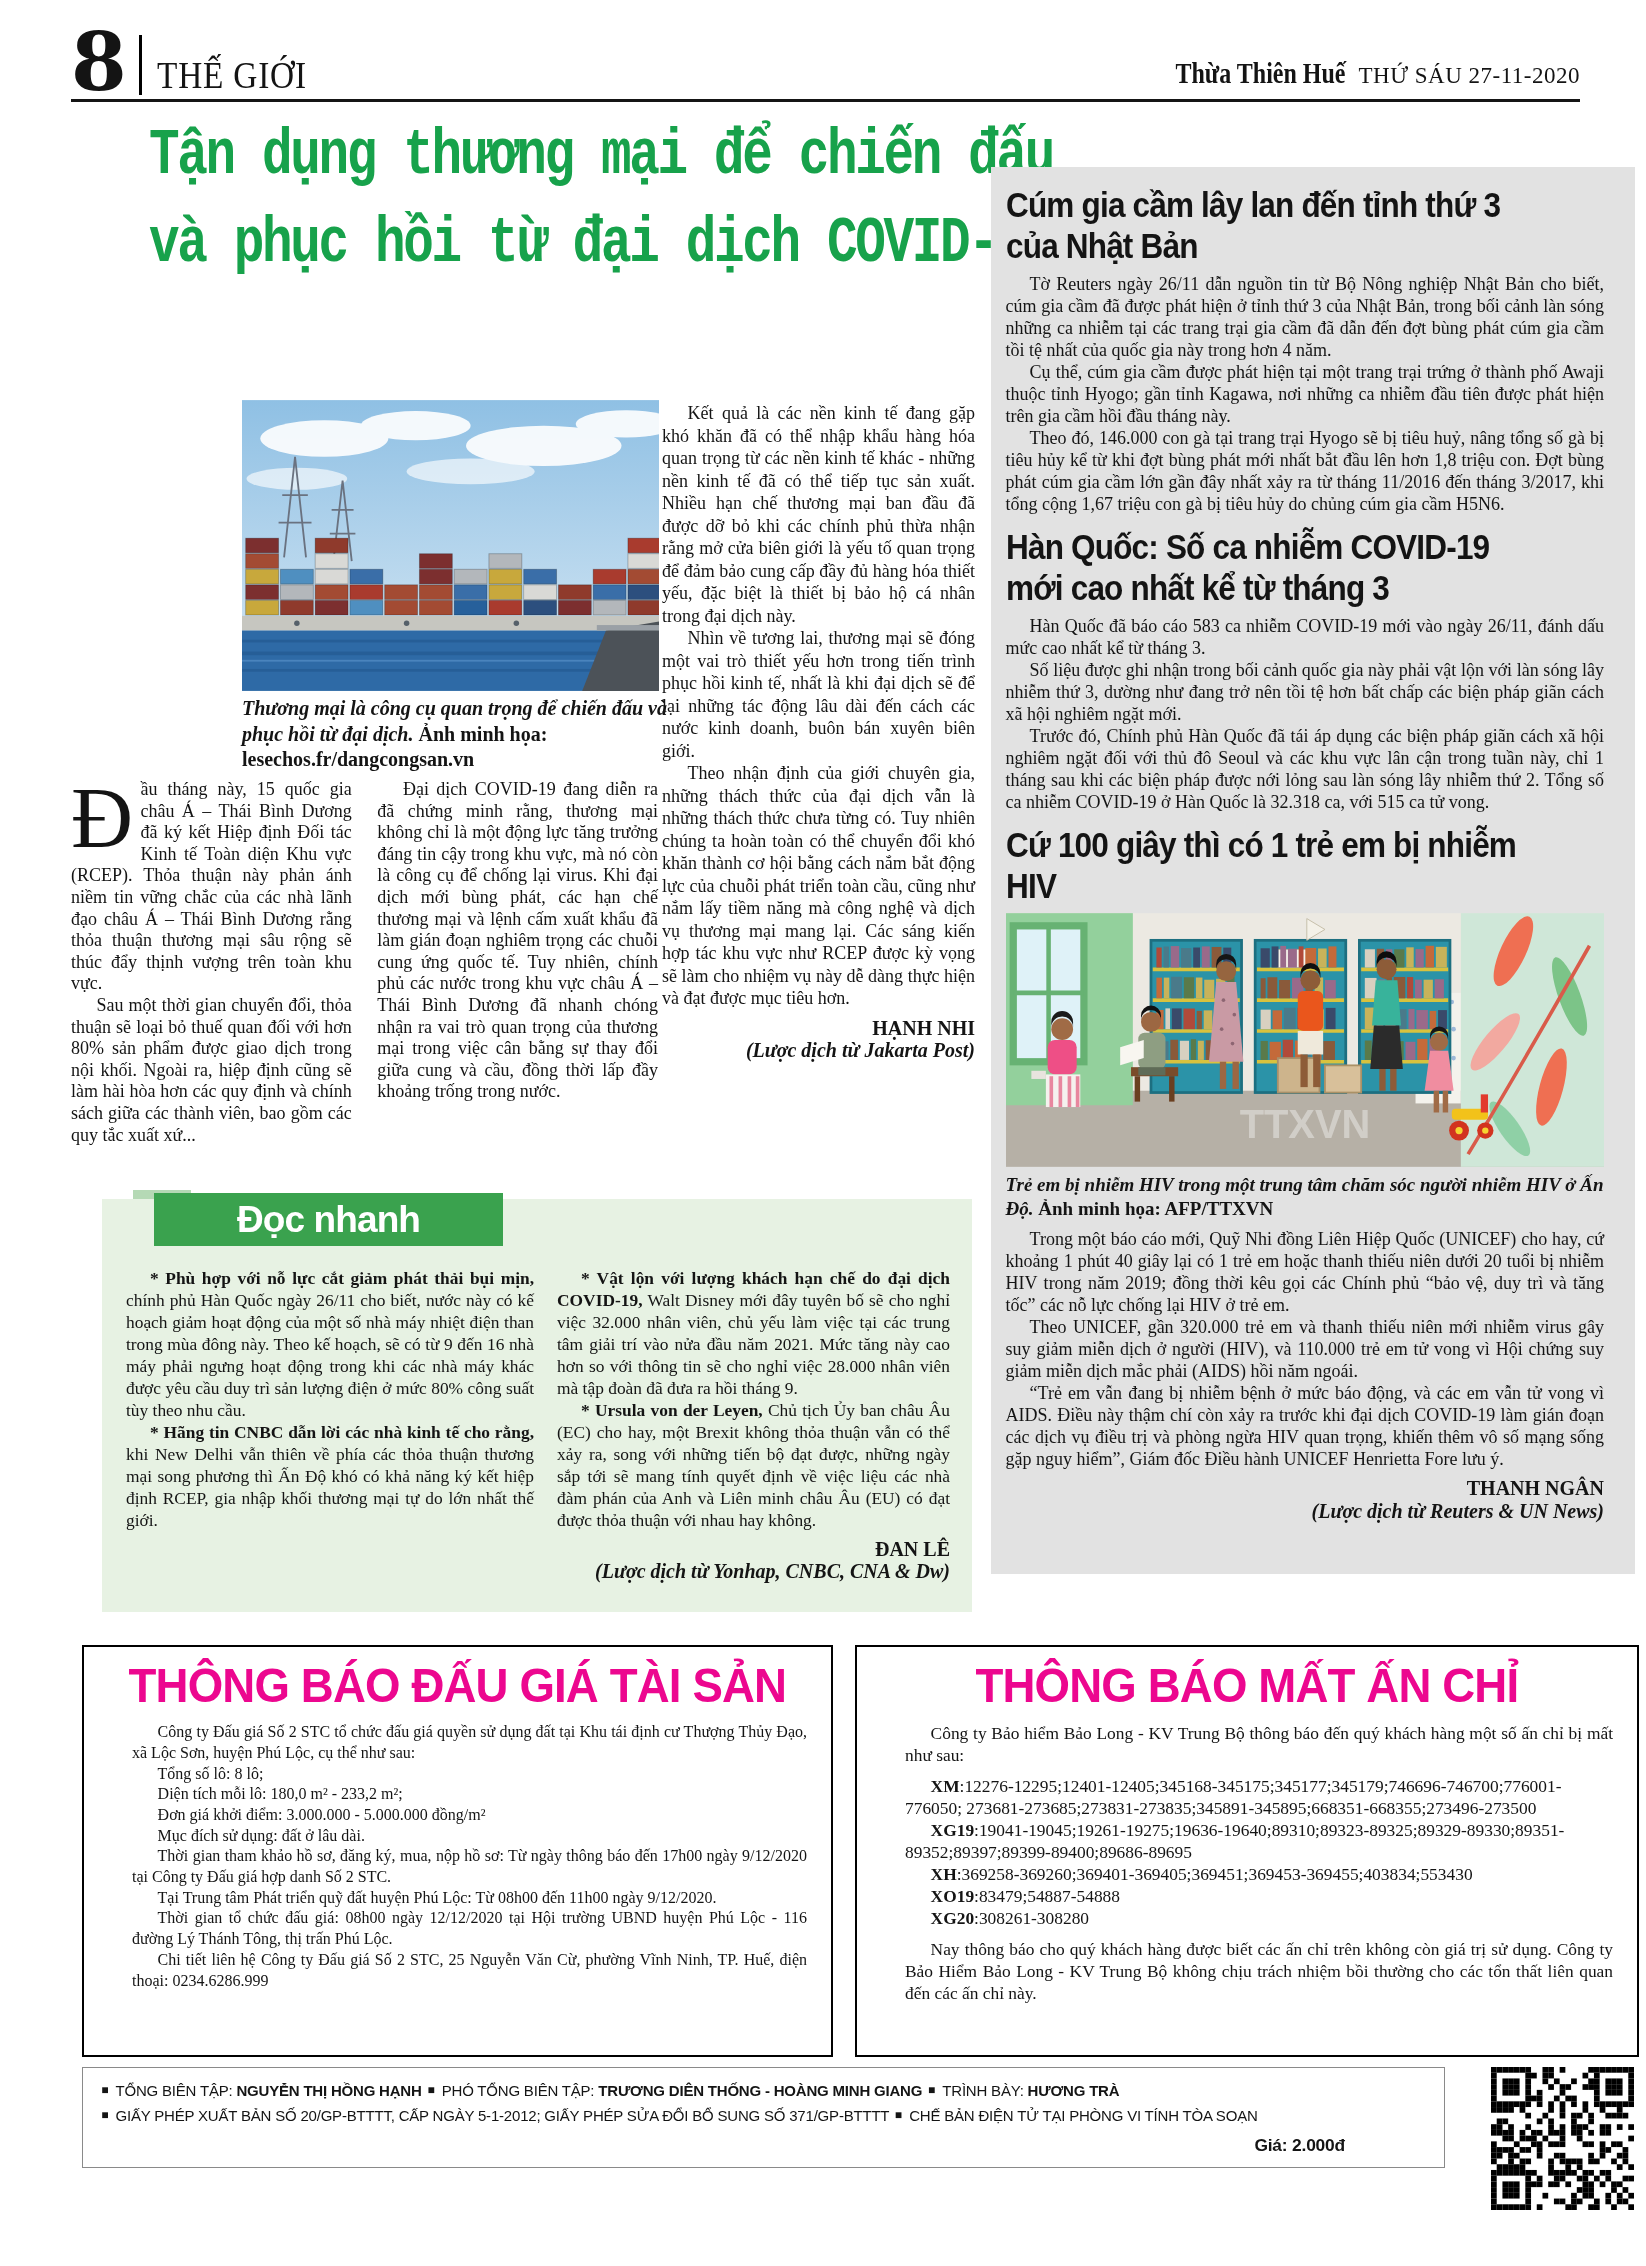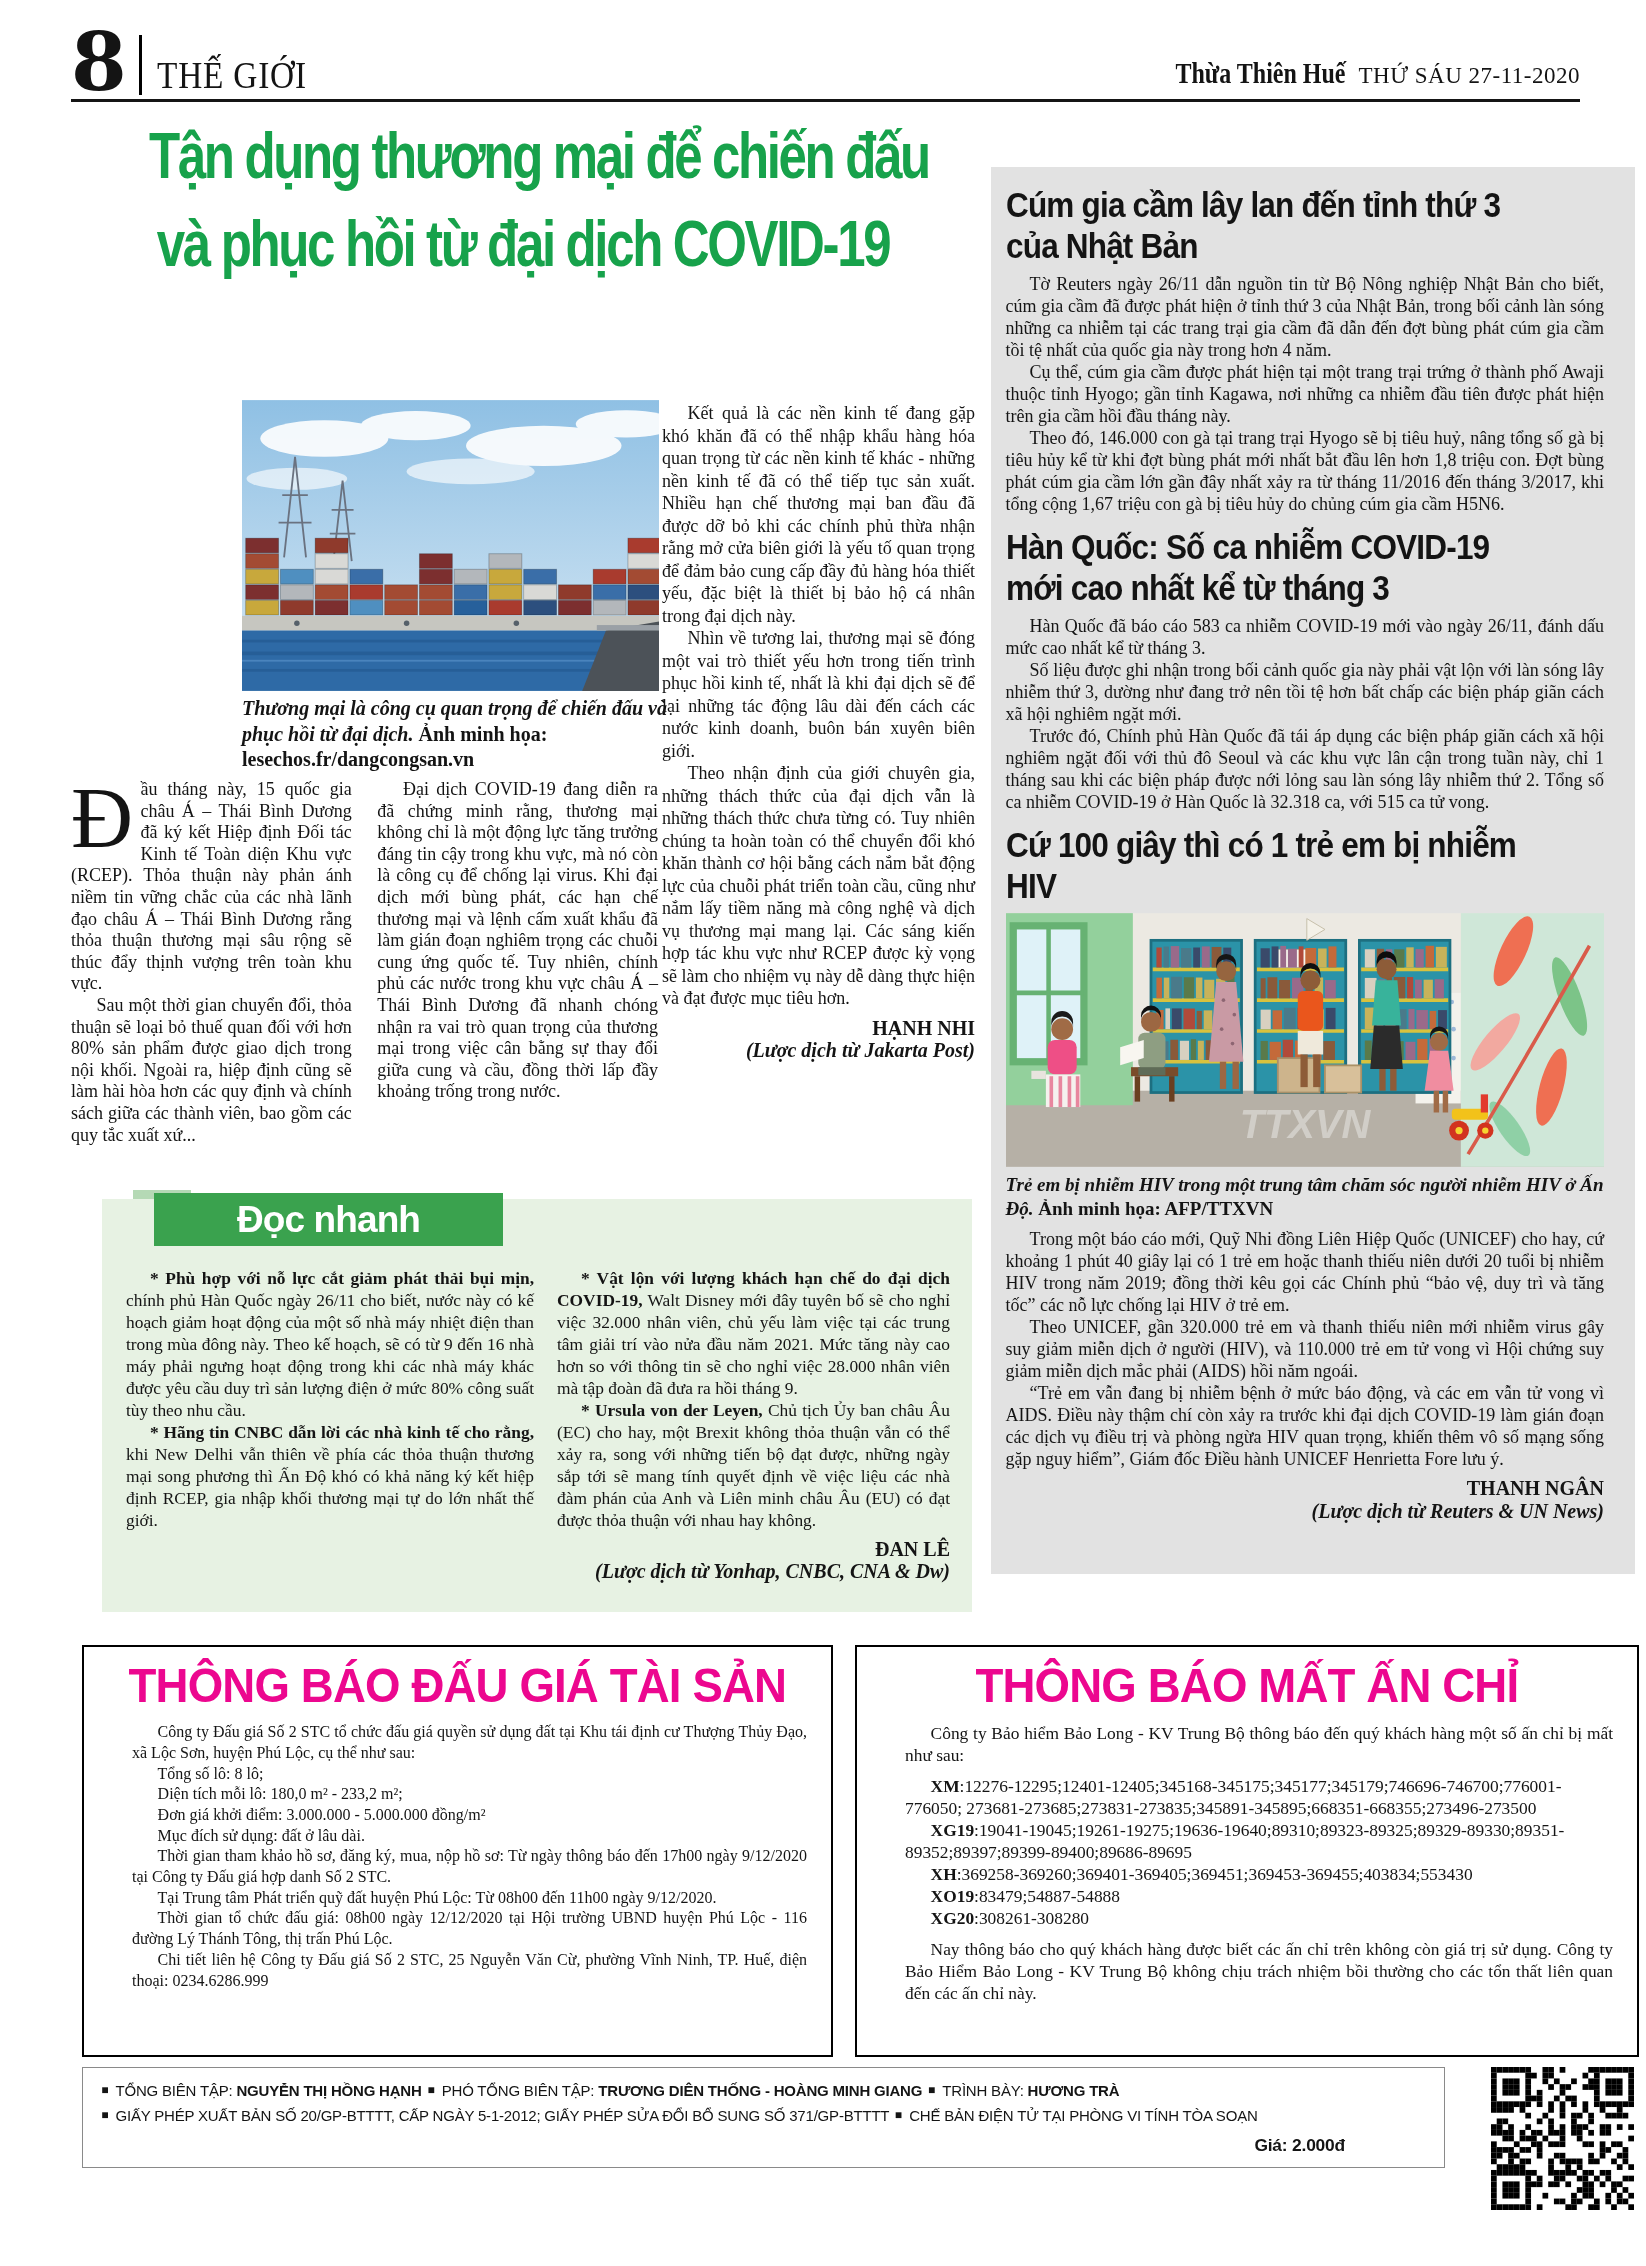--- a/index.html
+++ b/index.html
@@ -11,21 +11,21 @@
   .pagenum{font-family:"DejaVu Serif",serif;font-size:80px;font-weight:700;line-height:69px;}
   .head-sep{width:2.7px;height:60px;background:#000;margin:0 14.6px 1.8px 12.8px;}
   .section-name{font-size:37px;line-height:42px;letter-spacing:0.9px;transform:scaleX(.9);transform-origin:0 100%;}
   .header-right{position:absolute;right:0;bottom:7.3px;display:flex;align-items:baseline;}
   .masthead{font-weight:700;font-size:30px;transform:scaleX(.8);transform-origin:100% 100%;letter-spacing:0;}
   .issue-date{font-size:23px;margin-left:12.8px;letter-spacing:0.5px;}
   .header-rule{position:absolute;left:71px;top:99px;width:1509px;height:2.7px;background:#151515;}
   
   .main-article{position:absolute;left:71px;top:106px;width:905px;height:1091px;}
   .headline-green{position:absolute;left:27.4px;top:5.5px;width:850px;text-align:center;
-      font-family:Liberation Sans, sans-serif;font-weight:800;color:#17a24b;
+      font-family:Liberation Mono, monospace;font-weight:800;color:#17a24b;
       font-size:58px;line-height:88px;letter-spacing:-2.7px;}
   .headline-green span{display:block;transform:scale(.88,1.12);transform-origin:50% 50%;white-space:nowrap;}
   .photo-main{position:absolute;left:171px;top:294px;width:417px;height:291px;}
   .photo-main svg{display:block;width:417px;height:291px;}
   .caption-main{position:absolute;left:171px;top:590px;width:457px;
       font-weight:700;font-style:italic;font-size:20px;line-height:25.6px;}
   .caption-main b{font-style:normal;}
   .col3{position:absolute;left:591px;top:296px;width:313px;font-size:18px;line-height:22.5px;}
   .cols12{position:absolute;left:0;top:673px;width:587px;display:flex;gap:25.6px;font-size:18px;line-height:21.6px;}
   .cols12 .ncol{width:281px;}
@@ -59,21 +59,21 @@
   .notice-body .p{text-indent:25.6px;margin-left:24px;}
   .gap-top{margin-top:9.1px;}
   .signoff{text-align:center;font-weight:700;font-size:18.3px;line-height:25px;margin-top:9.1px;}
   
   .sidebar{position:absolute;left:991px;top:167px;width:644px;height:1407px;background:#e2e2e2;
       box-sizing:border-box;padding:11px 31px 0 14.6px;overflow:hidden;}
   .side-head{font-family:"Liberation Sans","DejaVu Sans",sans-serif;font-weight:800;
       font-size:35px;line-height:41px;letter-spacing:-0.9px;margin:5.5px 0 7.3px;
       transform:scaleX(.9);transform-origin:0 50%;}
   .sp{margin:0;text-align:justify;text-indent:24px;font-size:18px;line-height:22px;}
-  .side-photo{width:487px;height:254px;margin:5.5px 0 5.5px;font-style:italic;}
+  .side-photo{width:487px;height:254px;margin:5.5px 0 5.5px;}
   .side-photo svg{display:block;width:598px;height:254px;}
   .side-caption{font-weight:700;font-style:italic;font-size:19px;line-height:24px;margin-bottom:7.3px;}
   .side-caption b{font-style:normal;}
   .mt{margin-top:11px;}
   
   .footer-box{position:absolute;left:82px;top:2067px;width:1363px;height:101px;border:0.9px solid #8a8a8a;
       box-sizing:border-box;padding:10px 16.4px 0;background:#fff;
       font-family:"Liberation Sans","DejaVu Sans",sans-serif;font-size:15px;line-height:25px;letter-spacing:-0.2px;}
   .f-line{white-space:nowrap;}
   .blk{font-size:12px;vertical-align:1.8px;margin:0 7.3px 0 1.8px;}

